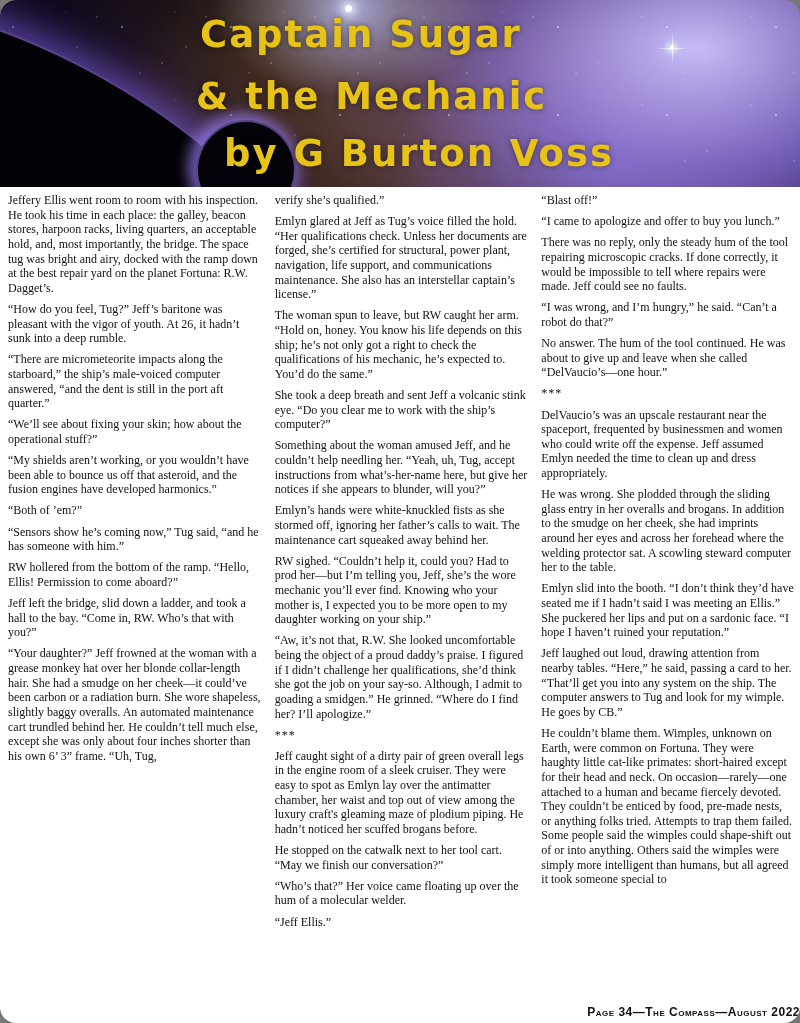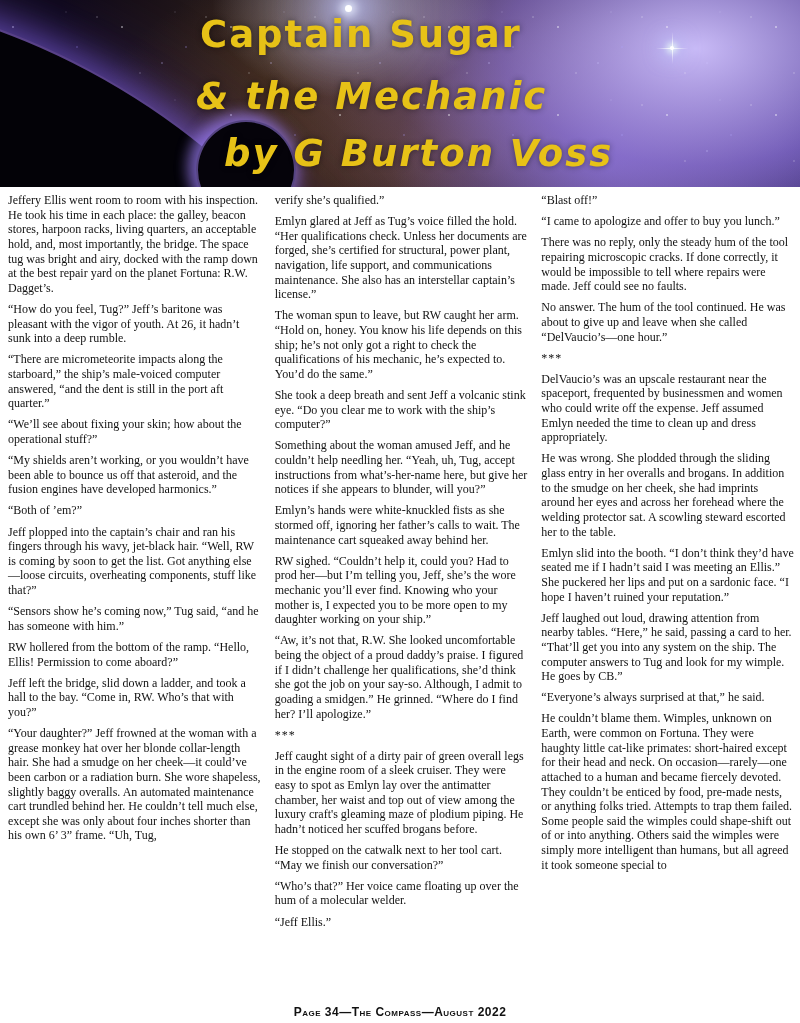--- a/index.html
+++ b/index.html
@@ -3,20 +3,21 @@
 <meta charset="utf-8">
 <style>
   html,body{margin:0;padding:0;background:#777;}
   .page{
     position:relative;
     width:800px;height:1023px;
     margin:0 auto;
     background:#ffffff;
     overflow:hidden;
     font-family:"Liberation Serif", serif;
+    border-radius:16px;
   }
 
   
   .header{
     position:relative;
     width:800px;height:187px;
     overflow:hidden;
     background:
       radial-gradient(ellipse 200px 130px at 44% 4%, rgba(225,228,255,0.55), transparent 70%),
       radial-gradient(ellipse 430px 260px at 87% 26%, rgba(208,194,255,0.95), rgba(143,118,226,0.62) 45%, rgba(92,72,172,0.28) 72%, transparent 100%),
@@ -71,22 +72,22 @@
     position:absolute;left:0;top:0;margin:0;z-index:5;
     font-family:"DejaVu Sans", sans-serif;
     font-weight:bold;
     font-size:37px;
     line-height:1;
     letter-spacing:2px;
     text-shadow:0 0 6px rgba(0,0,0,0.45);
   }
   .tl{display:block;white-space:nowrap;}
   .tl1{margin:16px 0 0 200px;}
-  .tl2{margin:25px 0 0 196px;font-style:italic;}
-  .tl3{margin:20px 0 0 224px;font-style:italic;}
+  .tl2{margin:25px 0 0 196px;}
+  .tl3{margin:20px 0 0 224px;}
 
   
   .body-text{
     display:flex;
     gap:14px;
     padding:6px 6px 0 8px;
     height:812px;
     overflow:hidden;
   }
   .col{flex:1 1 0;min-width:0;}
@@ -96,21 +97,21 @@
     line-height:1.22;
     color:#111;
     text-align:left;
   }
   .separator{letter-spacing:1px;}
 
   
   .footer{
     position:absolute;
     left:0;bottom:4px;width:100%;
-    text-align:center;
+    text-align:right;
     font-family:"Liberation Sans", sans-serif;
     font-variant:small-caps;
     font-weight:bold;
     font-size:12px;
     letter-spacing:0.5px;
     color:#111;
   }
 </style>
 </head>
 <body>
@@ -131,21 +132,20 @@
   </header>
 
   <main class="body-text">
     <div class="col">
         <p class="para">Jeffery Ellis went room to room with his inspection. He took his time in each place: the galley, beacon stores, harpoon racks, living quarters, an acceptable hold, and, most importantly, the bridge. The space tug was bright and airy, docked with the ramp down at the best repair yard on the planet Fortuna: R.W. Dagget’s.</p>
         <p class="para">“How do you feel, Tug?” Jeff’s baritone was pleasant with the vigor of youth. At 26, it hadn’t sunk into a deep rumble.</p>
         <p class="para">“There are micrometeorite impacts along the starboard,” the ship’s male-voiced computer answered, “and the dent is still in the port aft quarter.”</p>
         <p class="para">“We’ll see about fixing your skin; how about the operational stuff?”</p>
         <p class="para">“My shields aren’t working, or you wouldn’t have been able to bounce us off that asteroid, and the fusion engines have developed harmonics.”</p>
         <p class="para">“Both of ’em?”</p>
-        <p class="para">Jeff plopped into the captain’s chair and ran his fingers through his wavy, jet-black hair. “Well, RW is coming by soon to get the list. Got anything else—loose circuits, overheating components, stuff like that?”</p>
         <p class="para">“Sensors show he’s coming now,” Tug said, “and he has someone with him.”</p>
         <p class="para">RW hollered from the bottom of the ramp. “Hello, Ellis! Permission to come aboard?”</p>
         <p class="para">Jeff left the bridge, slid down a ladder, and took a hall to the bay. “Come in, RW. Who’s that with you?”</p>
         <p class="para">“Your daughter?” Jeff frowned at the woman with a grease monkey hat over her blonde collar-length hair. She had a smudge on her cheek—it could’ve been carbon or a radiation burn. She wore shapeless, slightly baggy overalls. An automated maintenance cart trundled behind her. He couldn’t tell much else, except she was only about four inches shorter than his own 6’ 3” frame. “Uh, Tug,</p>
       </div>
     <div class="col">
         <p class="para">verify she’s qualified.”</p>
         <p class="para">Emlyn glared at Jeff as Tug’s voice filled the hold. “Her qualifications check. Unless her documents are forged, she’s certified for structural, power plant, navigation, life support, and communications maintenance. She also has an interstellar captain’s license.”</p>
         <p class="para">The woman spun to leave, but RW caught her arm. “Hold on, honey. You know his life depends on this ship; he’s not only got a right to check the qualifications of his mechanic, he’s expected to. You’d do the same.”</p>
         <p class="para">She took a deep breath and sent Jeff a volcanic stink eye. “Do you clear me to work with the ship’s computer?”</p>
@@ -156,27 +156,27 @@
         <p class="para separator">***</p>
         <p class="para">Jeff caught sight of a dirty pair of green overall legs in the engine room of a sleek cruiser. They were easy to spot as Emlyn lay over the antimatter chamber, her waist and top out of view among the luxury craft's gleaming maze of plodium piping. He hadn’t noticed her scuffed brogans before.</p>
         <p class="para">He stopped on the catwalk next to her tool cart. “May we finish our conversation?”</p>
         <p class="para">“Who’s that?” Her voice came floating up over the hum of a molecular welder.</p>
         <p class="para">“Jeff Ellis.”</p>
       </div>
     <div class="col">
         <p class="para">“Blast off!”</p>
         <p class="para">“I came to apologize and offer to buy you lunch.”</p>
         <p class="para">There was no reply, only the steady hum of the tool repairing microscopic cracks. If done correctly, it would be impossible to tell where repairs were made. Jeff could see no faults.</p>
+        <p class="para">“I was wrong, and I’m hungry,” he said. “Can’t a robot do that?”</p>
         <p class="para">No answer. The hum of the tool continued. He was about to give up and leave when she called “DelVaucio’s—one hour.”</p>
         <p class="para separator">***</p>
         <p class="para">DelVaucio’s was an upscale restaurant near the spaceport, frequented by businessmen and women who could write off the expense. Jeff assumed Emlyn needed the time to clean up and dress appropriately.</p>
-        <p class="para">He was wrong. She plodded through the sliding glass entry in her overalls and brogans. In addition to the smudge on her cheek, she had imprints around her eyes and across her forehead where the welding protector sat. A scowling steward escorted her to the table.</p>
+        <p class="para">He was wrong. She plodded through the sliding glass entry in her overalls and brogans. In addition to the smudge on her cheek, she had imprints around her eyes and across her forehead where the welding protector sat. A scowling steward computer her to the table.</p>
         <p class="para">Emlyn slid into the booth. “I don’t think they’d have seated me if I hadn’t said I was meeting an Ellis.” She puckered her lips and put on a sardonic face. “I hope I haven’t ruined your reputation.”</p>
         <p class="para">Jeff laughed out loud, drawing attention from nearby tables. “Here,” he said, passing a card to her. “That’ll get you into any system on the ship. The computer answers to Tug and look for my wimple. He goes by CB.”</p>
-        <p class="para">“Everyone’s always surprised at that,” he said.</p>
         <p class="para">He couldn’t blame them. Wimples, unknown on Earth, were common on Fortuna. They were haughty little cat-like primates: short-haired except for their head and neck. On occasion—rarely—one attached to a human and became fiercely devoted. They couldn’t be enticed by food, pre-made nests, or anything folks tried. Attempts to trap them failed. Some people said the wimples could shape-shift out of or into anything. Others said the wimples were simply more intelligent than humans, but all agreed it took someone special to</p>
       </div>
   </main>
 
   <footer class="footer">
     <span>Page 34—The Compass—August 2022</span>
   </footer>
 
 </div>
 

